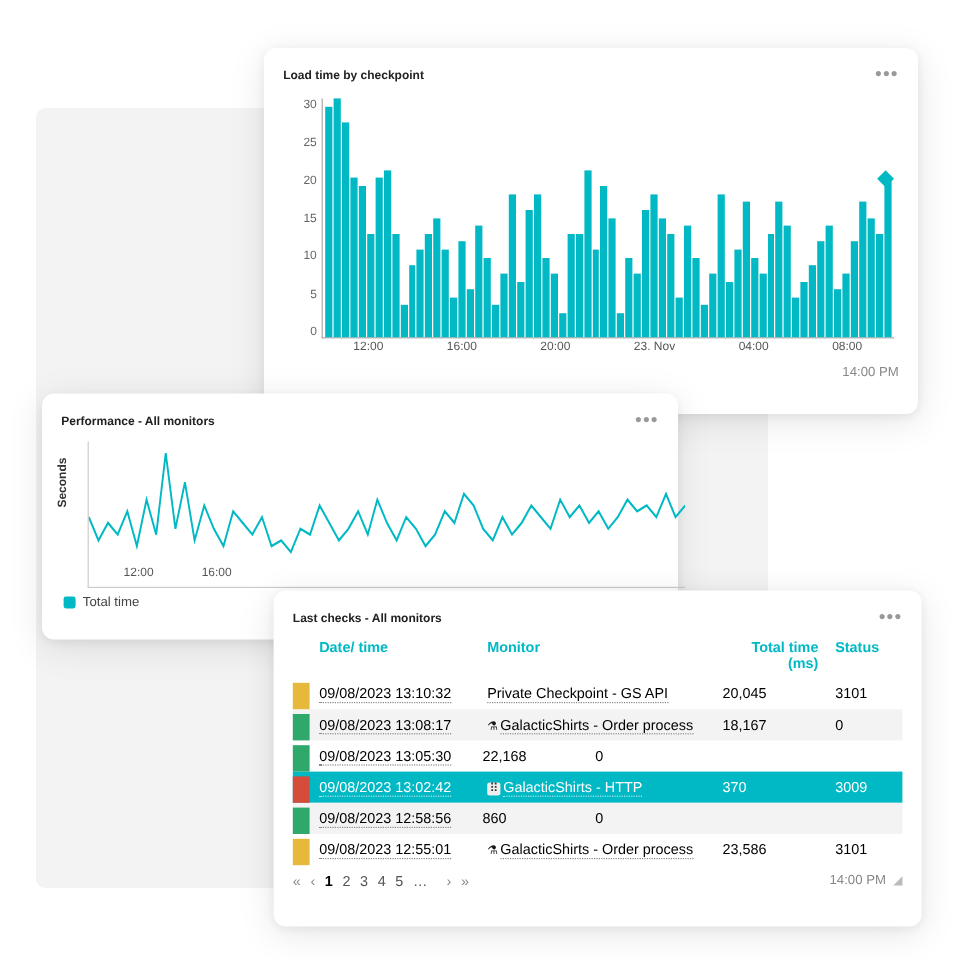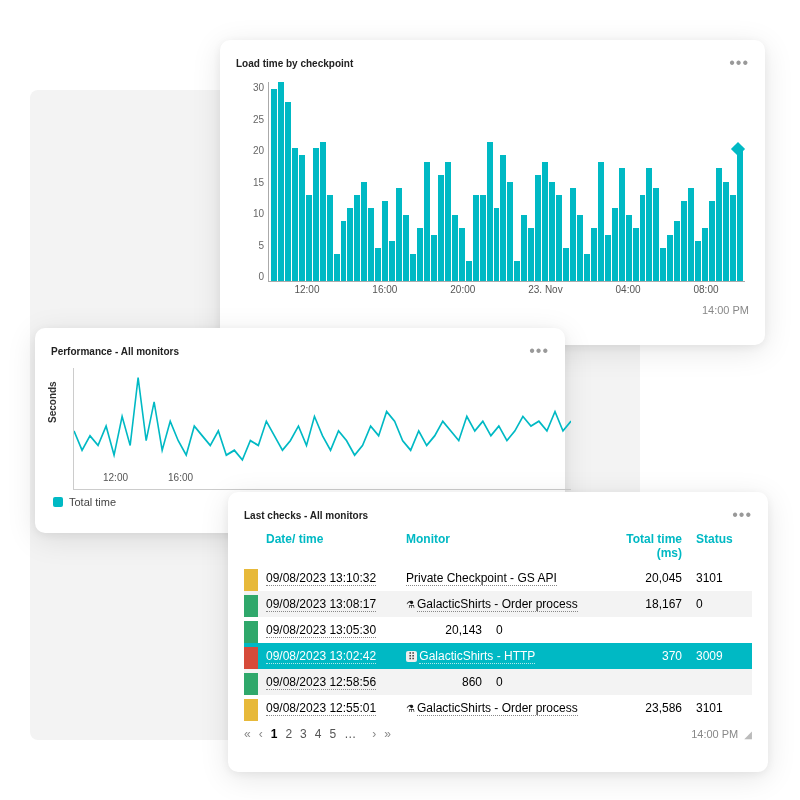--- a/index.html
+++ b/index.html
@@ -82,21 +82,21 @@
   .col4 { width:60px; padding-left:4px; }
   .row { display:flex; align-items:stretch; height:26px; line-height:26px; }
   .row.even { background:#f3f3f3; }
   .row.selected { background:#00b9c4; color:#fff; }
   .status-cell { width:18px; }
   .status-chip { display:inline-block; width:14px; height:22px; vertical-align:middle; margin-top:2px; }
   .st-yellow{ background:#e7b93a; } .st-green{background:#2fa86b;} .st-red{background:#d64b3a;}
   .cell { overflow:hidden; white-space:nowrap; text-overflow:ellipsis; }
   .link { border-bottom:1px dotted #888; }
   .row.selected .link { border-bottom-color:rgba(255,255,255,0.7); }
-  .col3.cell { text-align:right; }
+  .col3.cell { text-align:left; }
   .beaker { font-size:10px; opacity:0.9; margin-right:2px; }
   .grip { font-size:10px; margin-right:2px; background:#eee; color:#333; padding:0 2px; border-radius:2px;}
   .row.selected .grip{ background:#eee; color:#333;}
   .pager {
     display:flex; align-items:center; justify-content:space-between;
     font-size:12px; color:#555; padding-top:6px;
   }
   .pager-ctrls { display:flex; align-items:center; gap:8px; }
   .pg-btn { color:#888; cursor:pointer; }
   .pg-num { cursor:pointer; }
@@ -256,21 +256,21 @@
         <div class="row even">
           <div class="status-cell"><span class="status-chip st-green"></span></div>
           <div class="col1 cell"><span class="link">09/08/2023 13:08:17</span></div>
           <div class="col2 cell"><span class="beaker">⚗</span><span class="link">GalacticShirts - Order process</span></div>
           <div class="col3 cell">18,167</div>
           <div class="col4 cell">0</div>
         </div>
         <div class="row">
           <div class="status-cell"><span class="status-chip st-green"></span></div>
           <div class="col1 cell"><span class="link">09/08/2023 13:05:30</span></div>
-          <div class="col3 cell">20,143</div>
+          <div class="col3 cell">22,168</div>
           <div class="col4 cell">0</div>
         </div>
         <div class="row even selected">
           <div class="status-cell"><span class="status-chip st-red"></span></div>
           <div class="col1 cell"><span class="link">09/08/2023 13:02:42</span></div>
           <div class="col2 cell"><span class="grip">⠿</span><span class="link">GalacticShirts - HTTP</span></div>
           <div class="col3 cell">370</div>
           <div class="col4 cell">3009</div>
         </div>
         <div class="row even">

